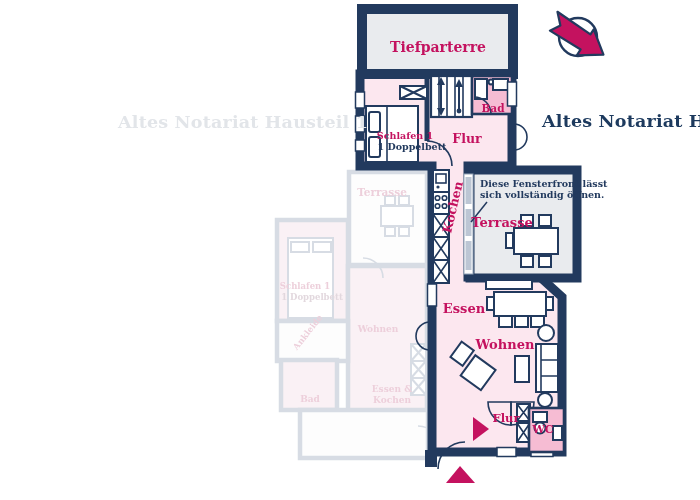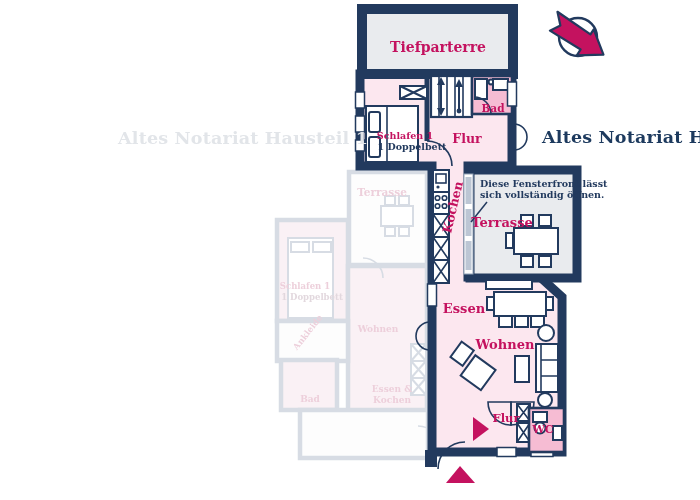--- a/index.html
+++ b/index.html
@@ -1,19 +1,19 @@
 <!DOCTYPE html>
 <html><head>
 <meta charset="utf-8">
 <style>
   html,body{margin:0;padding:0;background:#fff;}
   .stage{position:relative;width:700px;height:500px;background:#ffffff;overflow:hidden;
          font-family:"DejaVu Serif", serif;}
   .stage svg{position:absolute;left:0;top:0;}
-  .heading{position:absolute;font-weight:bold;font-size:17.5px;white-space:nowrap;letter-spacing:.2px;margin-top:16px;}
+  .heading{position:absolute;font-weight:bold;font-size:17.5px;white-space:nowrap;letter-spacing:.2px;}
   .heading.faded{left:118px;top:112px;color:#e2e5e9;}
   .heading.dark{left:542px;top:111px;color:#1d3a5e;}
   svg text{font-family:"DejaVu Serif", serif;font-weight:bold;}
   .t-mag{fill:#c4125f;}
   .t-nav{fill:#223a5e;}
   .wall{stroke:#223a5e;}
   .furn{fill:#ffffff;stroke:#223a5e;stroke-width:2;}
   .thin{stroke:#223a5e;stroke-width:1.6;fill:none;}
 </style>
 </head>

